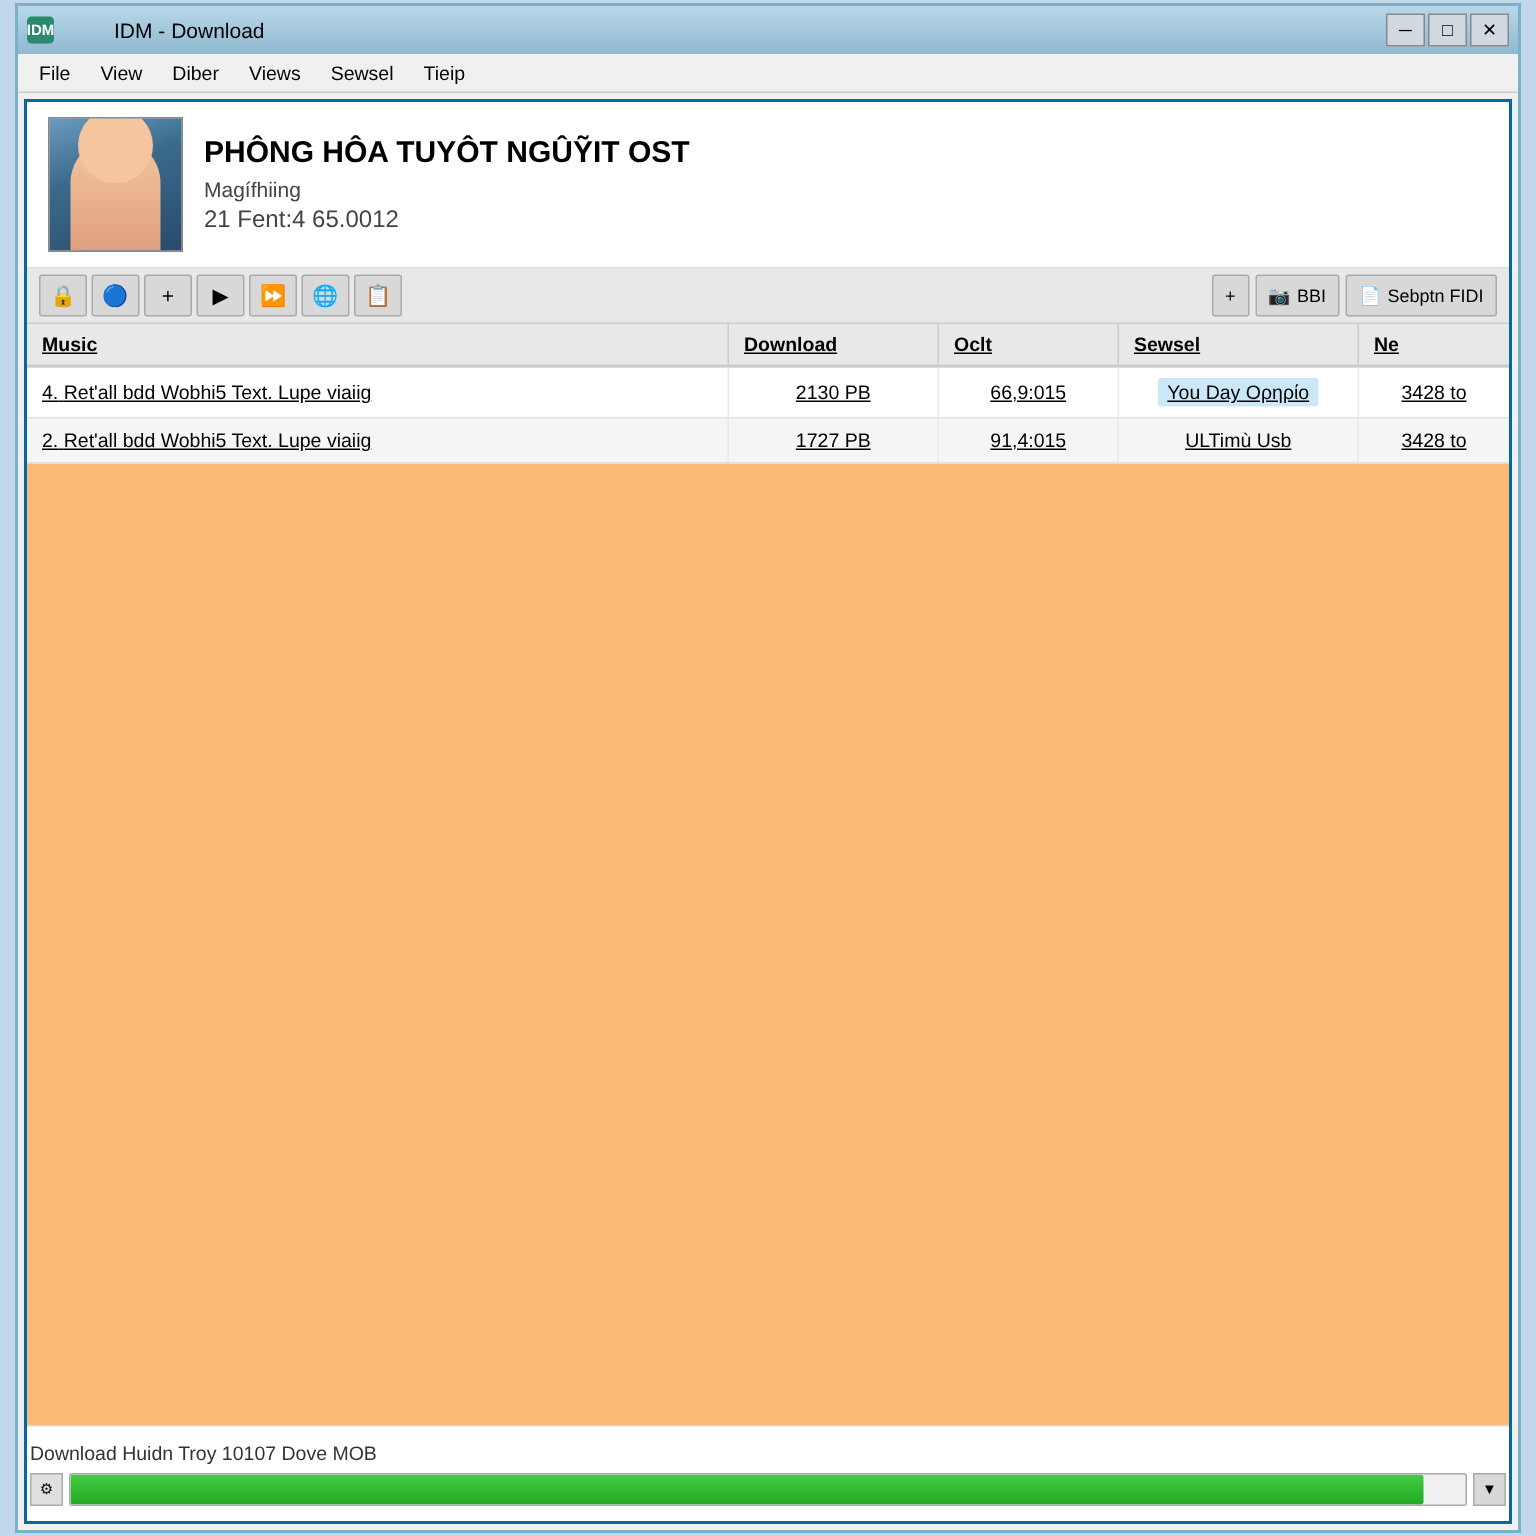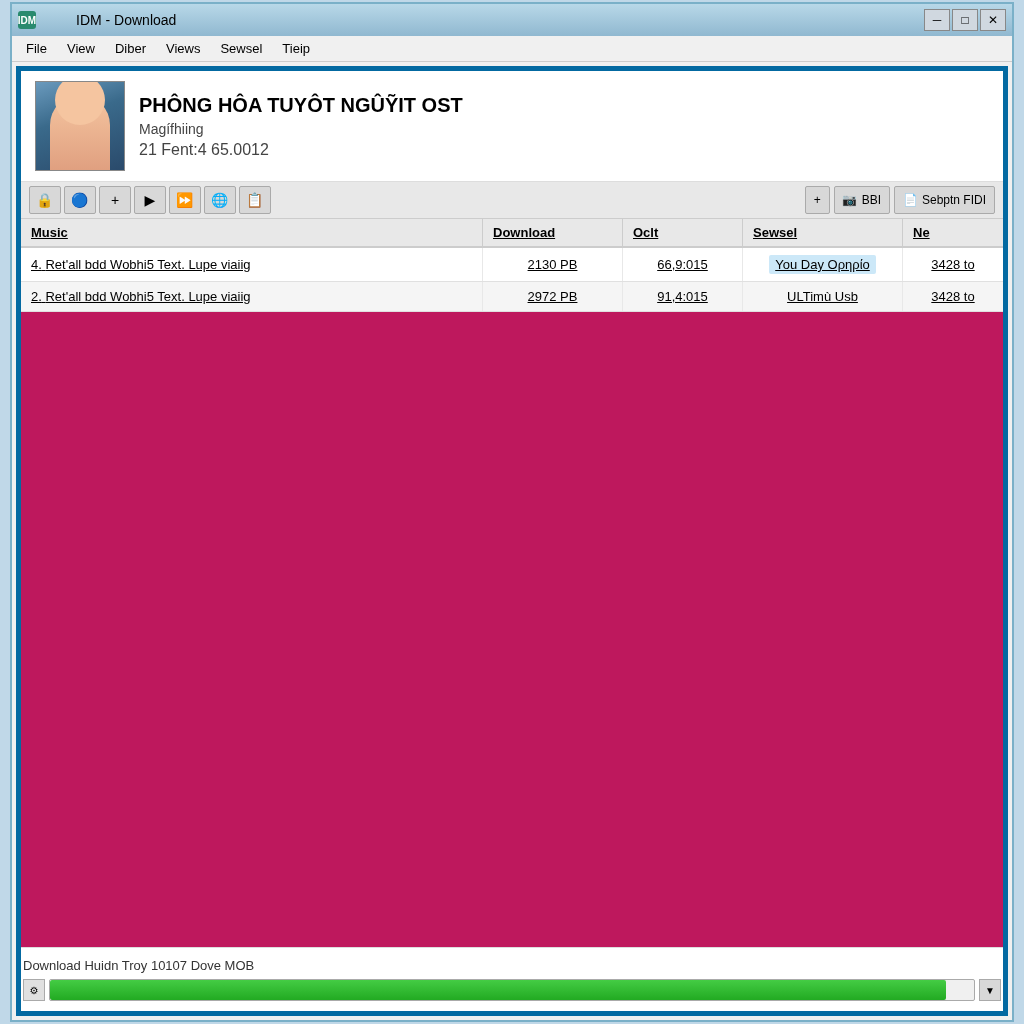--- a/index.html
+++ b/index.html
@@ -80,23 +80,23 @@
     }
     .menu-item {
       padding: 2px 10px;
       cursor: pointer;
       font-size: 13px;
     }
     .content-area {
       flex: 1;
       display: flex;
       flex-direction: column;
-      background: #be185d;
+      background: #fdba74;
       margin: 4px;
-      border: 5px solid #0369a1;
+      border: 2px solid #0369a1;
       justify-content: flex-end;
     }
     .album-header {
       display: flex;
       align-items: center;
       padding: 10px 14px;
       background: white;
       border-bottom: 1px solid #ddd;
       gap: 14px;
       flex-shrink: 0;
@@ -383,21 +383,21 @@
           <div class="td td-center">
             <span class="td-highlight">You Day Oρηρίο</span>
           </div>
           <div class="td td-center">3428 to</div>
         </div>
         <div class="table-row">
           <div class="td">
             <span>2.</span>&nbsp;
             <span>Ret'all bdd Wobhi5 Text. Lupe viaiig</span>
           </div>
-          <div class="td td-center">2972 PB</div>
+          <div class="td td-center">1727 PB</div>
           <div class="td td-center">91,4:015</div>
           <div class="td td-center">ULTimù Usb</div>
           <div class="td td-center">3428 to</div>
         </div>
       </div>
     </div>
 
     <div class="download-section">
       <div class="download-label">Download Huidn Troy 10107 Dove MOB</div>
       <div class="progress-bar-container">

